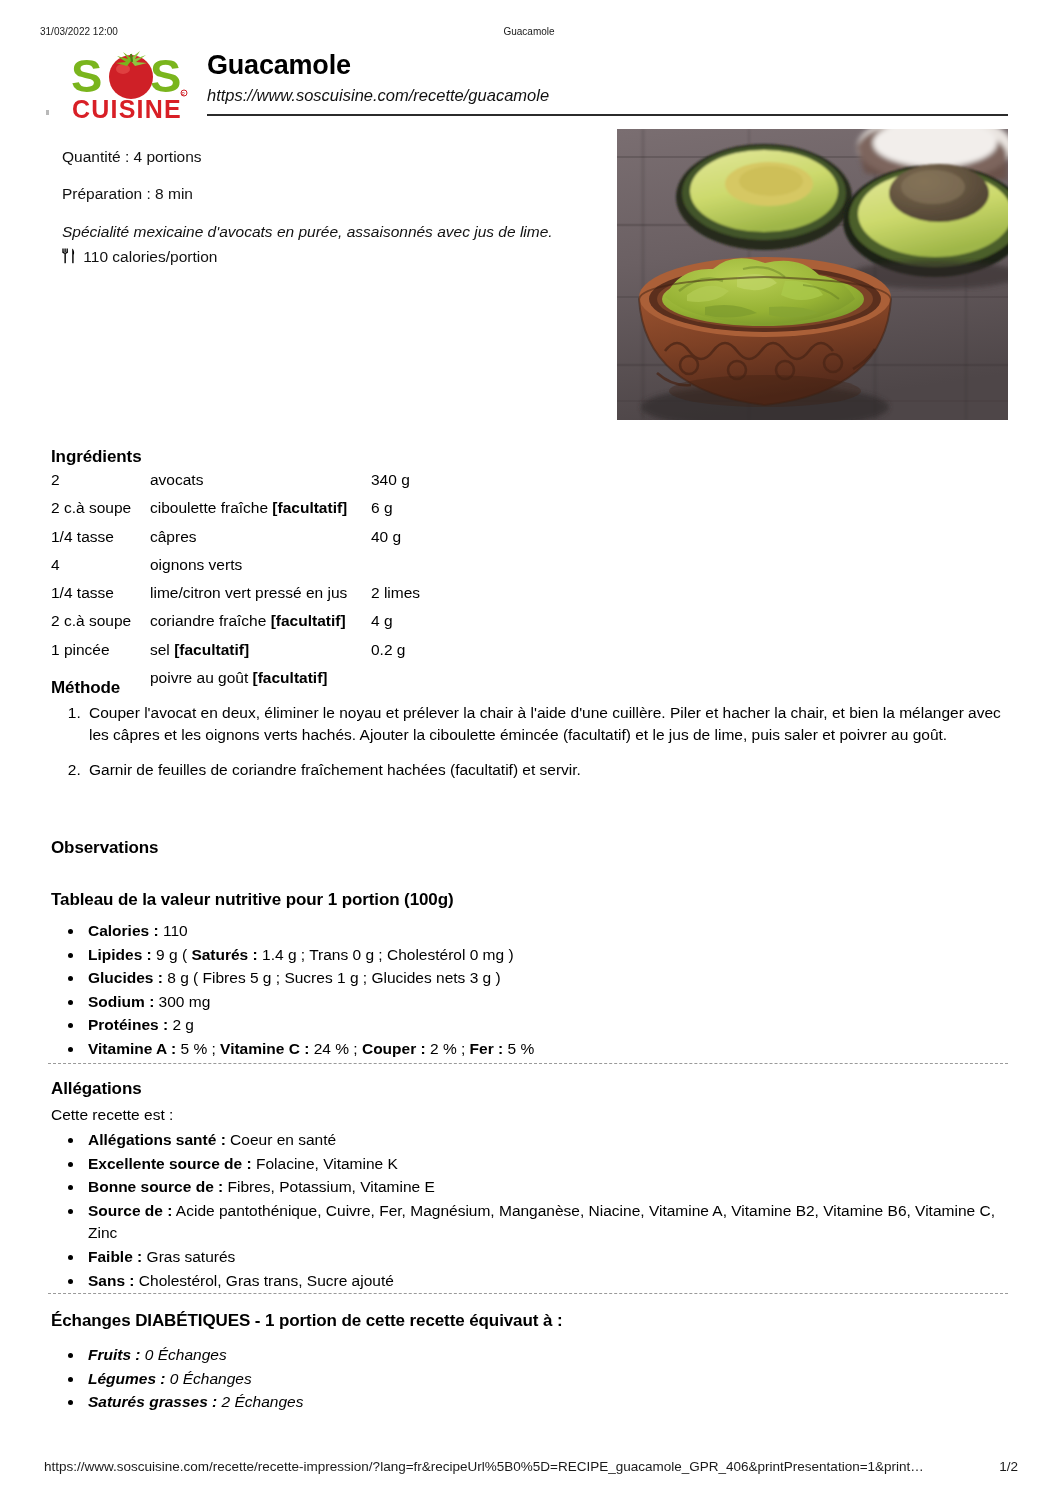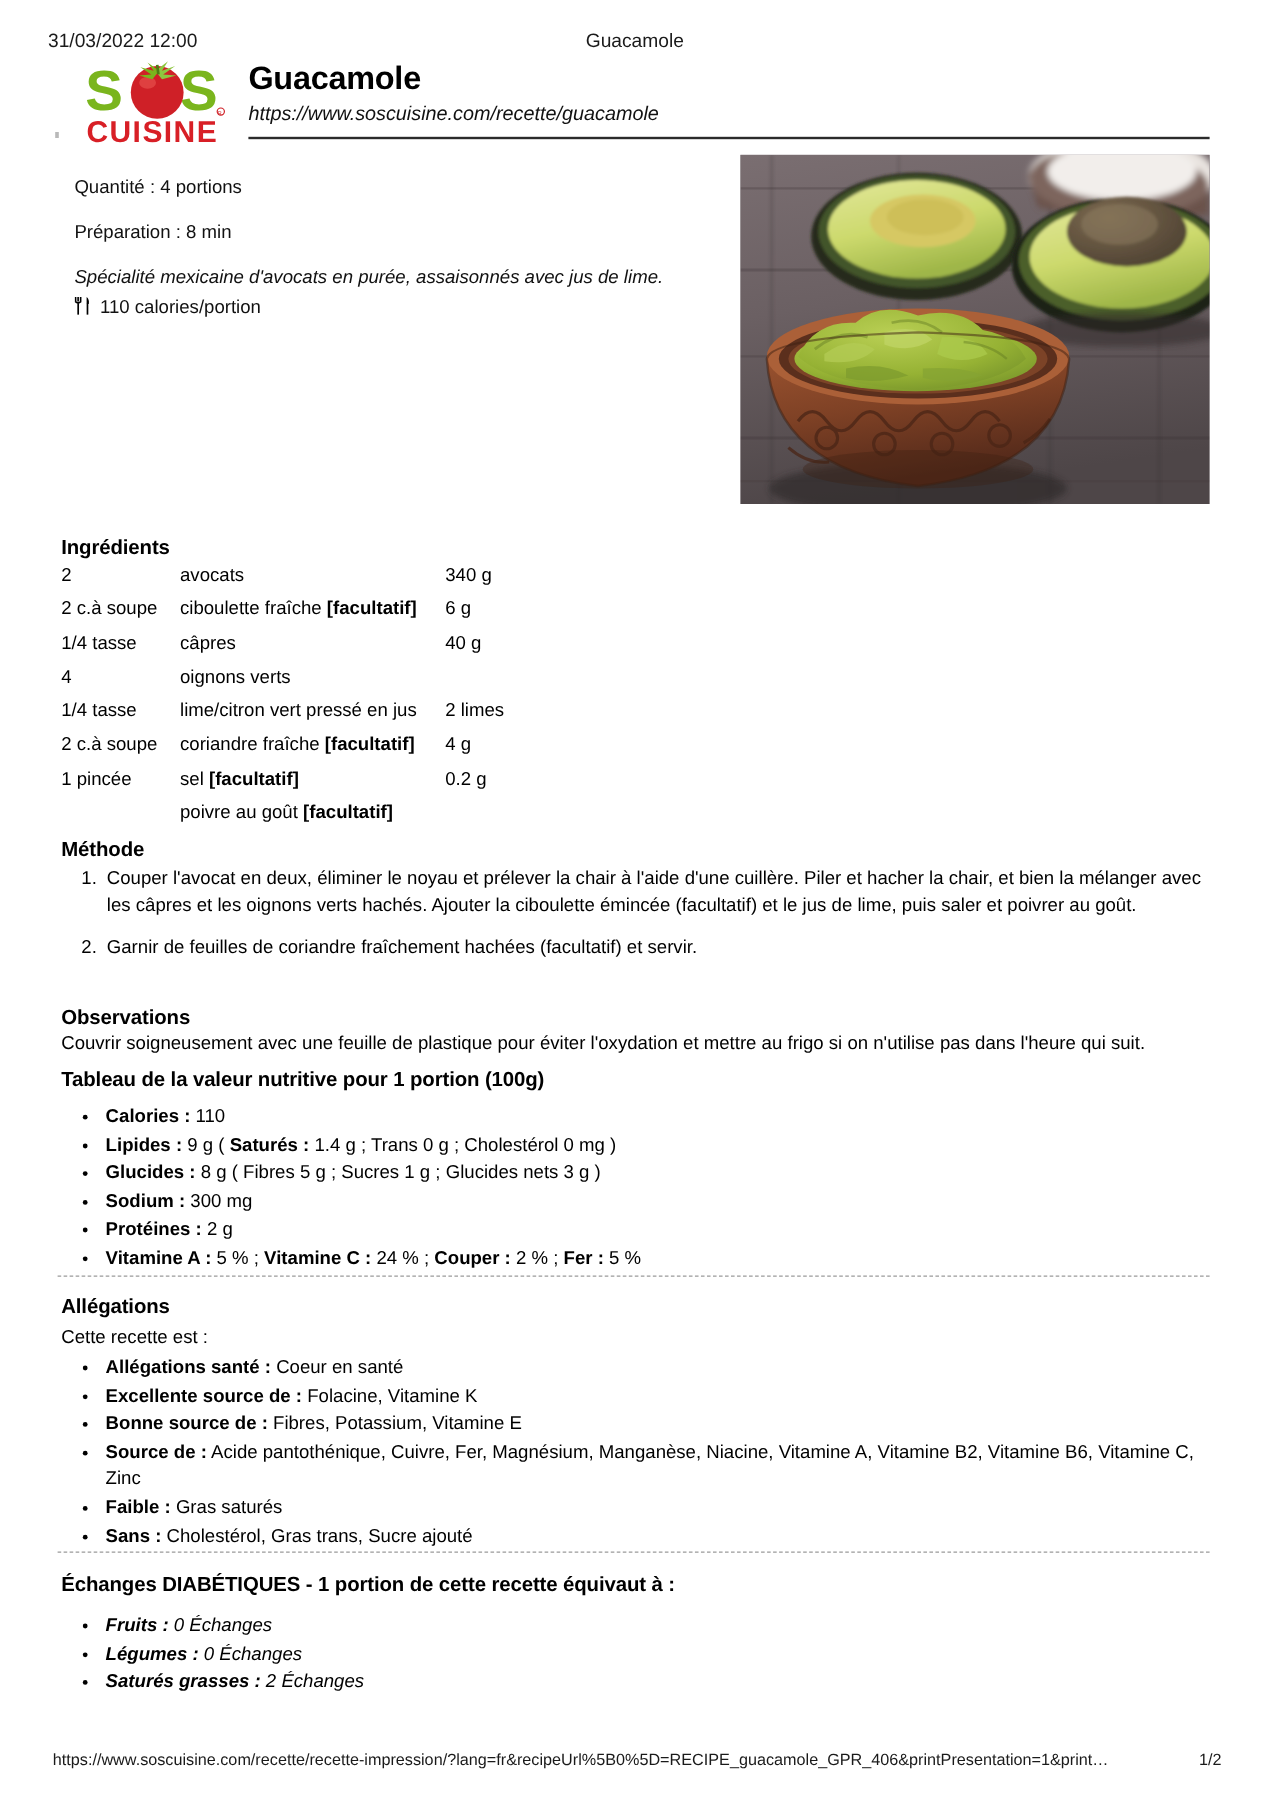--- a/index.html
+++ b/index.html
@@ -20,21 +20,21 @@
     overflow: hidden;
   }
 
   
   .print-head {
     position: absolute;
     top: 26px;
     left: 40px;
     width: 978px;
     height: 18px;
-    font-size: 16px;
+    font-size: 10px;
     color: #1a1a1a;
   }
   .print-head .ph-date {
     position: absolute;
     left: 0;
     top: 0;
     white-space: nowrap;
   }
   .print-head .ph-title {
     position: absolute;
@@ -163,21 +163,21 @@
   }
   table.ing td.qty { width: 97px; padding-right: 2px; }
   table.ing td.name { width: 219px; padding-right: 2px; }
   table.ing td.wt   { width: 90px; }
   .fac { font-weight: bold; }
 
   
   .method {
     position: absolute;
     left: 51px;
-    top: 698px;
+    top: 678px;
     width: 957px;
   }
   ol.steps {
     margin: 4px 0 0 0;
     padding-left: 34px;
     font-size: 15.5px;
   }
   ol.steps li {
     line-height: 1.42;
     margin-bottom: 13px;
@@ -498,21 +498,20 @@
   <div class="method">
     <h2 class="sec-title">Méthode</h2>
     <ol class="steps" id="steps-list">
         <li>Couper l'avocat en deux, éliminer le noyau et prélever la chair à l'aide d'une cuillère. Piler et hacher la chair, et bien la mélanger avec les câpres et les oignons verts hachés. Ajouter la ciboulette émincée (facultatif) et le jus de lime, puis saler et poivrer au goût.</li>
         <li>Garnir de feuilles de coriandre fraîchement hachées (facultatif) et servir.</li>
       </ol>
   </div>
 
   <div class="observations">
     <h2 class="sec-title">Observations</h2>
-    <div class="obs-text">Couvrir soigneusement avec une feuille de plastique pour éviter l'oxydation et mettre au frigo si on n'utilise pas dans l'heure qui suit.</div>
   </div>
 
   <div class="nutrition">
     <h2 class="sec-title">Tableau de la valeur nutritive pour 1 portion (100g)</h2>
     <ul class="bl" id="nutrition-list">
         <li><b>Calories :</b><span>  110</span></li>
         <li><b>Lipides :</b><span>  9 g  ( <b>Saturés :</b>  1.4 g ; Trans 0 g ; Cholestérol 0 mg )</span></li>
         <li><b>Glucides :</b><span>  8 g ( Fibres 5 g ; Sucres 1 g ; Glucides nets 3 g )</span></li>
         <li><b>Sodium :</b><span>  300 mg</span></li>
         <li><b>Protéines :</b><span>  2 g</span></li>

